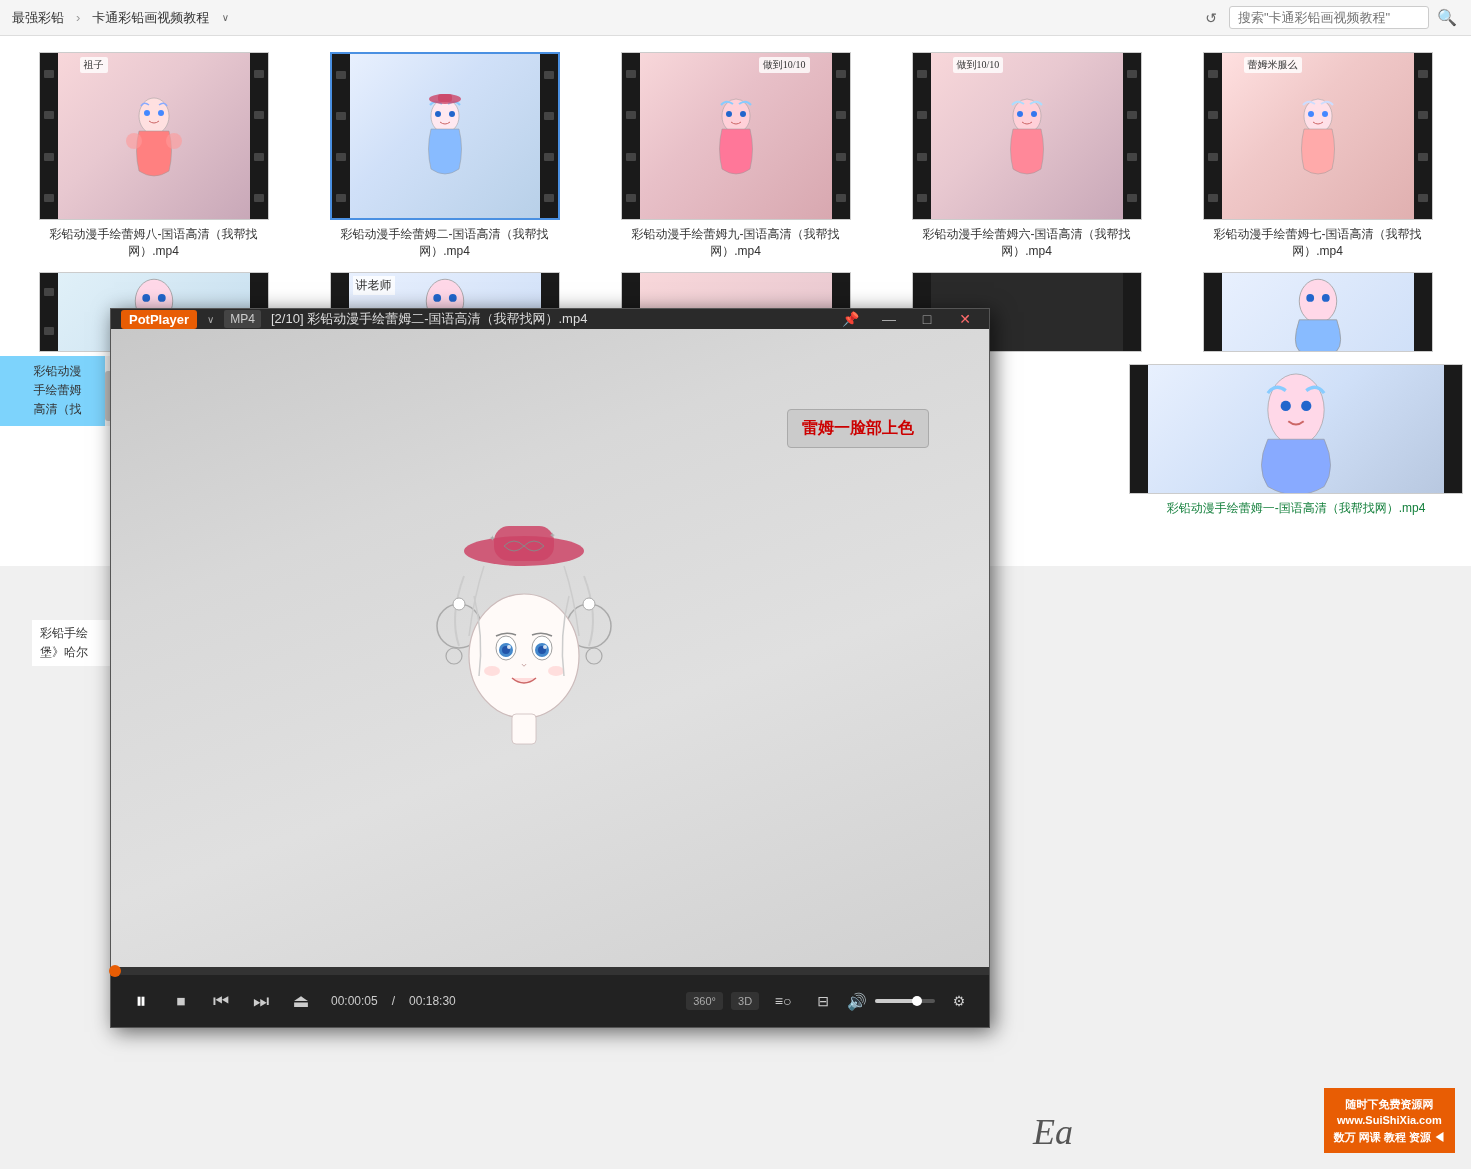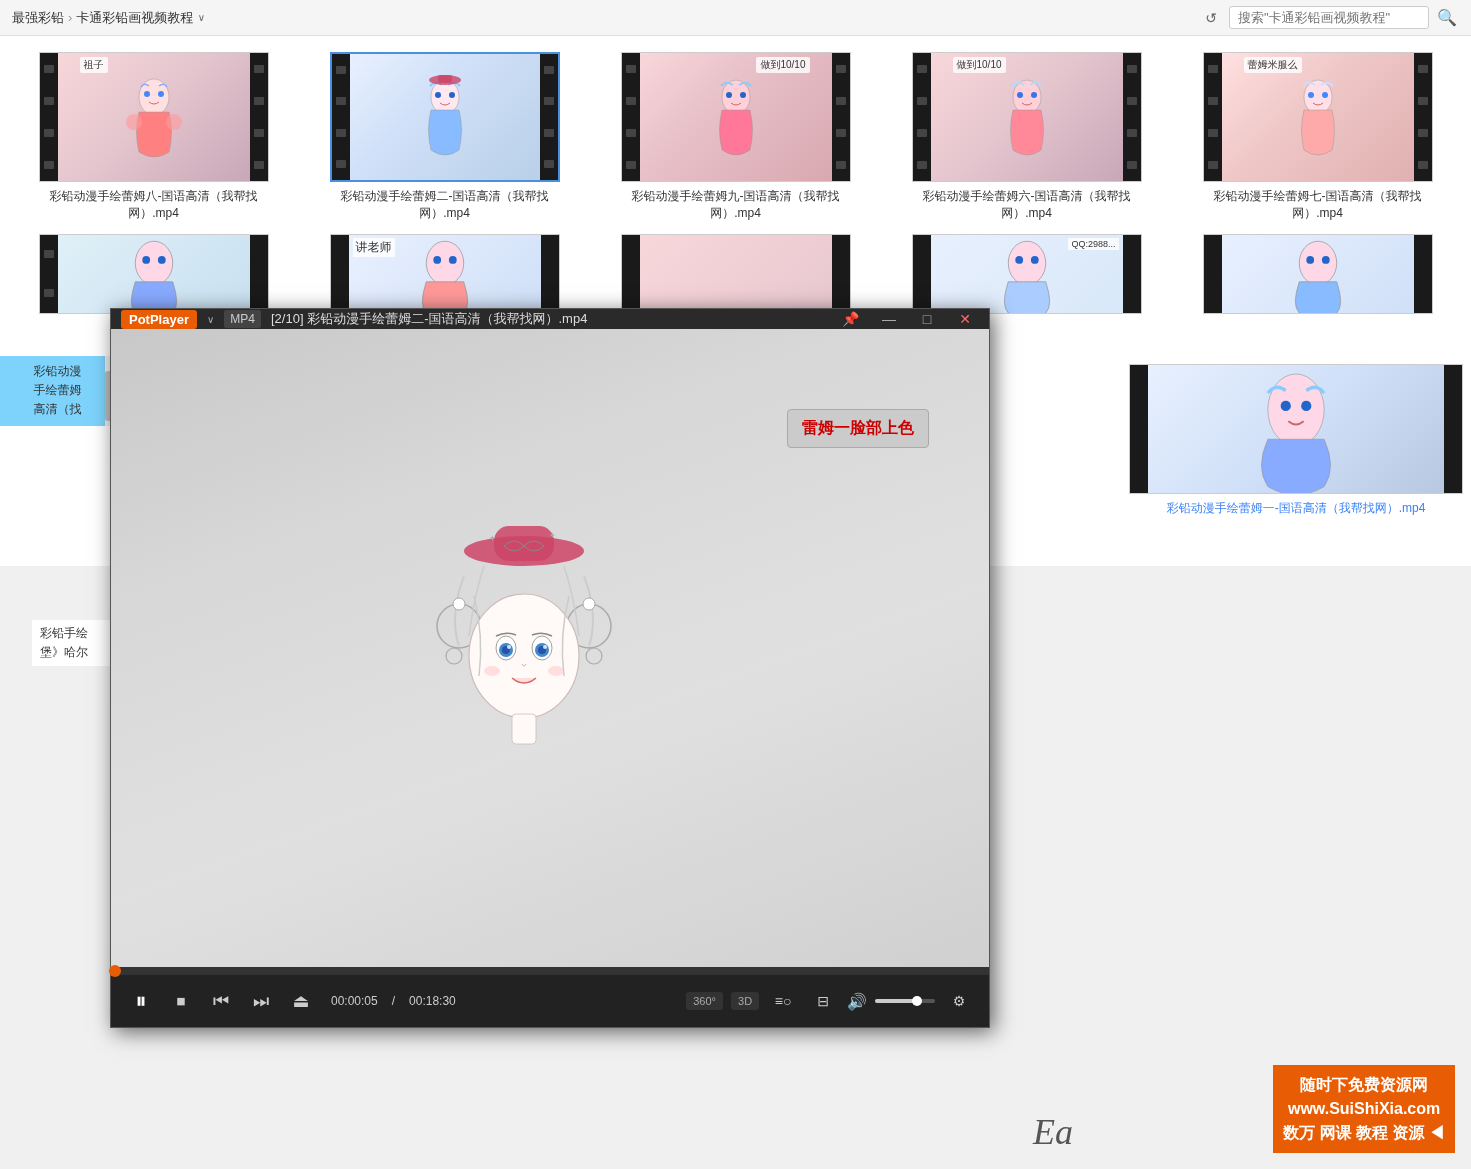--- a/index.html
+++ b/index.html
@@ -13,21 +13,21 @@
     }
 
     
     .top-bar {
       display: flex;
       align-items: center;
       background: #f5f5f5;
       border-bottom: 1px solid #ddd;
       padding: 6px 12px;
       height: 36px;
-      gap: 0;
+      gap: 8px;
     }
     .breadcrumb-text {
       font-size: 13px;
       color: #333;
     }
     .breadcrumb-sep {
       font-size: 13px;
       color: #999;
       margin: 0 4px;
     }
@@ -84,26 +84,26 @@
       flex-direction: column;
       align-items: center;
       cursor: pointer;
     }
     .file-item.selected .thumb-wrap {
       border: 2px solid #4a90e2;
       background: #e8f0fe;
     }
     .thumb-wrap {
       width: 230px;
-      height: 130px;
+      height: 168px;
       background: #2a2a2a;
       border: 1px solid #ccc;
       overflow: hidden;
       position: relative;
-      display: flex; align-items: center; justify-content: center;
+      display: flex; align-items: center; justify-content: center; font-family: Liberation Serif, serif;
     }
     
     .film-strip-left, .film-strip-right {
       position: absolute;
       top: 0; bottom: 0;
       width: 18px;
       background: #1a1a1a;
       z-index: 2;
       display: flex;
       flex-direction: column;
@@ -346,21 +346,21 @@
       border-radius: 50%;
     }
 
     
     .watermark {
       position: absolute;
       bottom: 16px;
       right: 16px;
       background: #e85d04;
       color: white;
-      font-size: 16px;
+      font-size: 11px;
       padding: 8px 10px;
       line-height: 1.5;
       text-align: center;
       font-weight: bold;
       z-index: 50;
     }
 
     
     .row2-item {
       display: flex;
@@ -593,29 +593,20 @@
       <div class="thumb-wrap-partial">
         <div style="position:absolute;left:0;top:0;bottom:0;width:18px;background:#1a1a1a;z-index:2;"></div>
         <div style="position:absolute;left:18px;right:18px;top:0;bottom:0;background:linear-gradient(135deg,#f8d7da,#e8c8d0);"></div>
         <div style="position:absolute;right:0;top:0;bottom:0;width:18px;background:#1a1a1a;z-index:2;"></div>
       </div>
     </div>
 
     <div class="row2-item">
       <div class="thumb-wrap-partial">
         <div style="position:absolute;left:0;top:0;bottom:0;width:18px;background:#1a1a1a;z-index:2;"></div>
-        <div style="position:absolute;left:18px;right:18px;top:0;bottom:0;background:linear-gradient(135deg,#e8f0fe,#d8e8f8);">
-          <span style="position:absolute;top:3px;right:4px;font-size:9px;color:#333;background:rgba(255,255,255,0.8);padding:1px 3px;">QQ:2988...</span>
-          <svg width="100%" height="100%" viewBox="0 0 70 50">
-            <ellipse cx="35" cy="18" rx="12" ry="14" fill="#ffd8e8" stroke="#999" stroke-width="0.5"></ellipse>
-            <path d="M23 30 Q18 45 23 50 Q35 55 47 50 Q52 45 47 30 Z" fill="#aaccff" stroke="#999" stroke-width="0.5"></path>
-            <circle cx="30" cy="16" r="2.5" fill="#2266cc"></circle>
-            <circle cx="40" cy="16" r="2.5" fill="#2266cc"></circle>
-          </svg>
-        </div>
         <div style="position:absolute;right:0;top:0;bottom:0;width:18px;background:#1a1a1a;z-index:2;"></div>
       </div>
     </div>
 
     <div class="row2-item">
       <div class="thumb-wrap-partial">
         <div style="position:absolute;left:0;top:0;bottom:0;width:18px;background:#1a1a1a;z-index:2;"></div>
         <div style="position:absolute;left:18px;right:18px;top:0;bottom:0;background:linear-gradient(135deg,#e8f0fe,#d0e0f8);">
           <svg width="100%" height="100%" viewBox="0 0 70 50">
             <ellipse cx="35" cy="18" rx="12" ry="14" fill="#ffd8e8" stroke="#999" stroke-width="0.5"></ellipse>
@@ -658,21 +649,21 @@
         <path d="M78 58 Q68 80 78 95 Q100 108 122 95 Q132 80 122 58 Z" fill="#88aaff" stroke="#999" stroke-width="0.5"></path>
         <circle cx="92" cy="32" r="4" fill="#2266cc"></circle>
         <circle cx="108" cy="32" r="4" fill="#2266cc"></circle>
         <path d="M94 44 Q100 49 106 44" stroke="#cc6666" stroke-width="1.5" fill="none"></path>
         <path d="M78 22 Q84 14 92 20" stroke="#88ccff" stroke-width="2.5" fill="none"></path>
         <path d="M122 22 Q116 14 108 20" stroke="#88ccff" stroke-width="2.5" fill="none"></path>
       </svg>
     </div>
     <div style="position:absolute;right:0;top:0;bottom:0;width:18px;background:#1a1a1a;z-index:2;"></div>
   </div>
-  <div style="font-size:12px;color:#3b82f6;margin-top:6px;text-align:center;">彩铅动漫手绘蕾姆一-国语高清（我帮找网）.mp4</div>
+  <div style="font-size:12px;color:#15803d;margin-top:6px;text-align:center;">彩铅动漫手绘蕾姆一-国语高清（我帮找网）.mp4</div>
 </div>
 
 <div class="potplayer-window">
 
   <div class="pot-titlebar">
     <span class="pot-logo">PotPlayer</span>
     <span class="pot-dropdown-arrow">∨</span>
     <span class="pot-format-badge">MP4</span>
     <span class="pot-title">[2/10] 彩铅动漫手绘蕾姆二-国语高清（我帮找网）.mp4</span>
     <span class="pot-pin-btn">📌</span>

